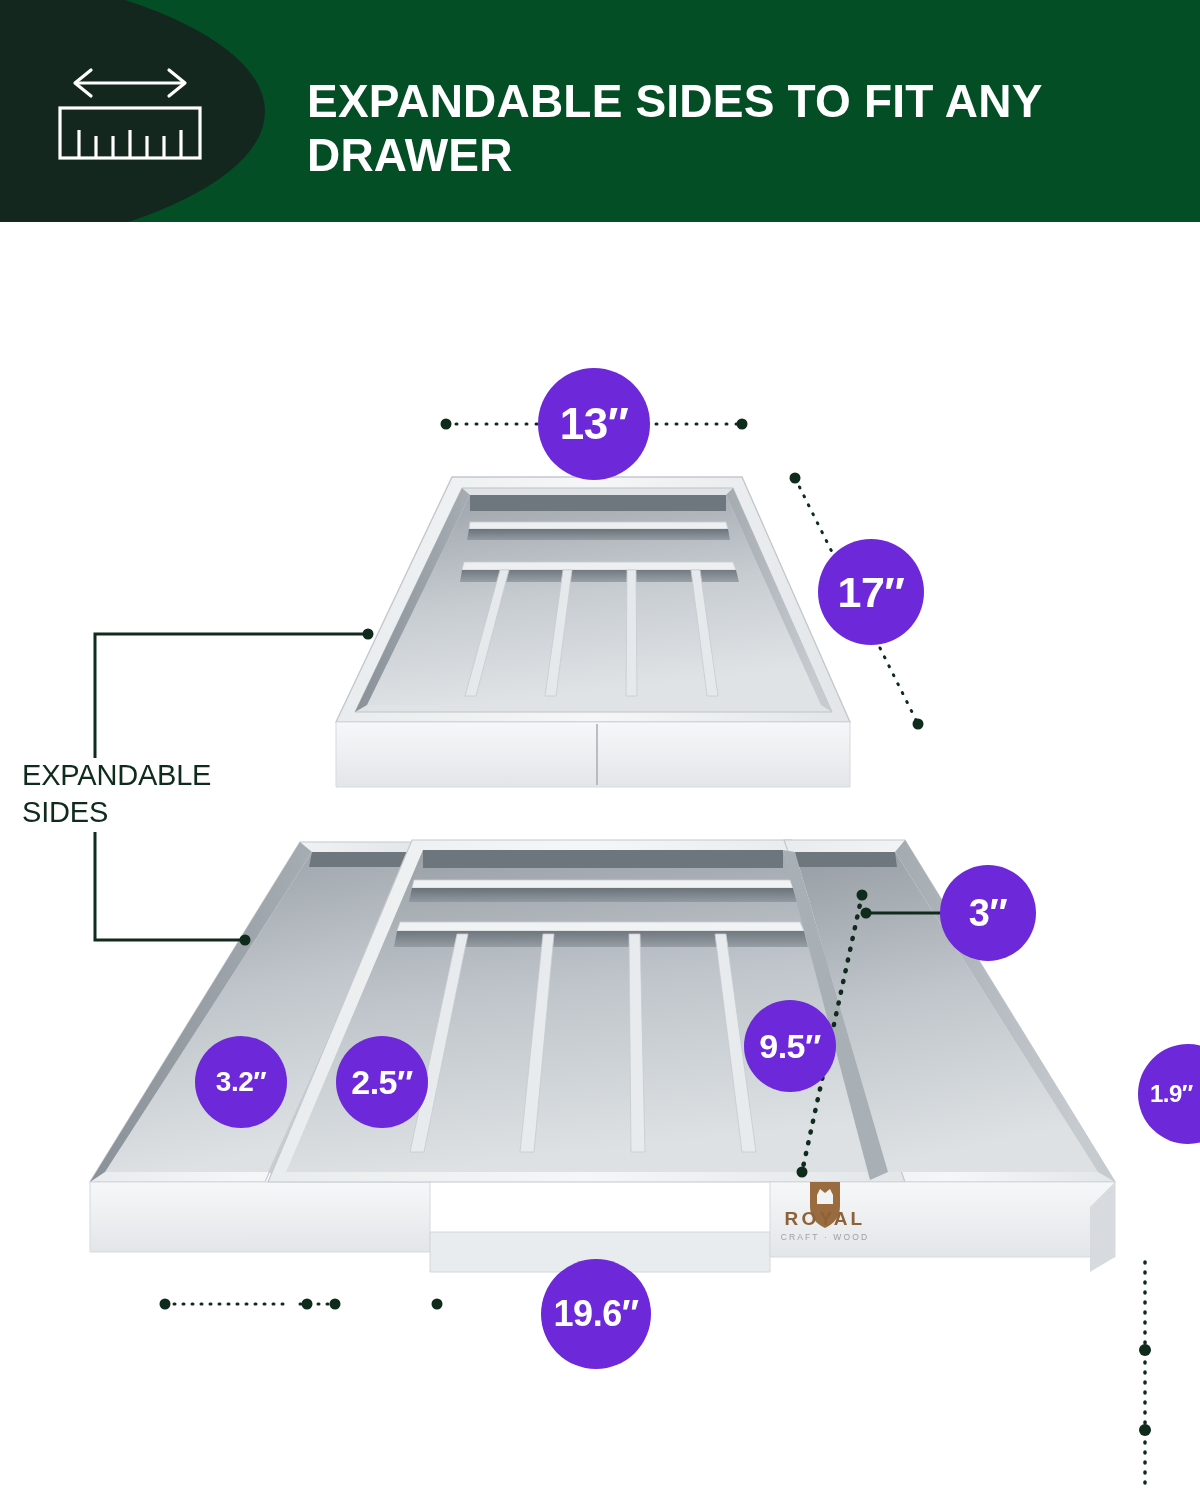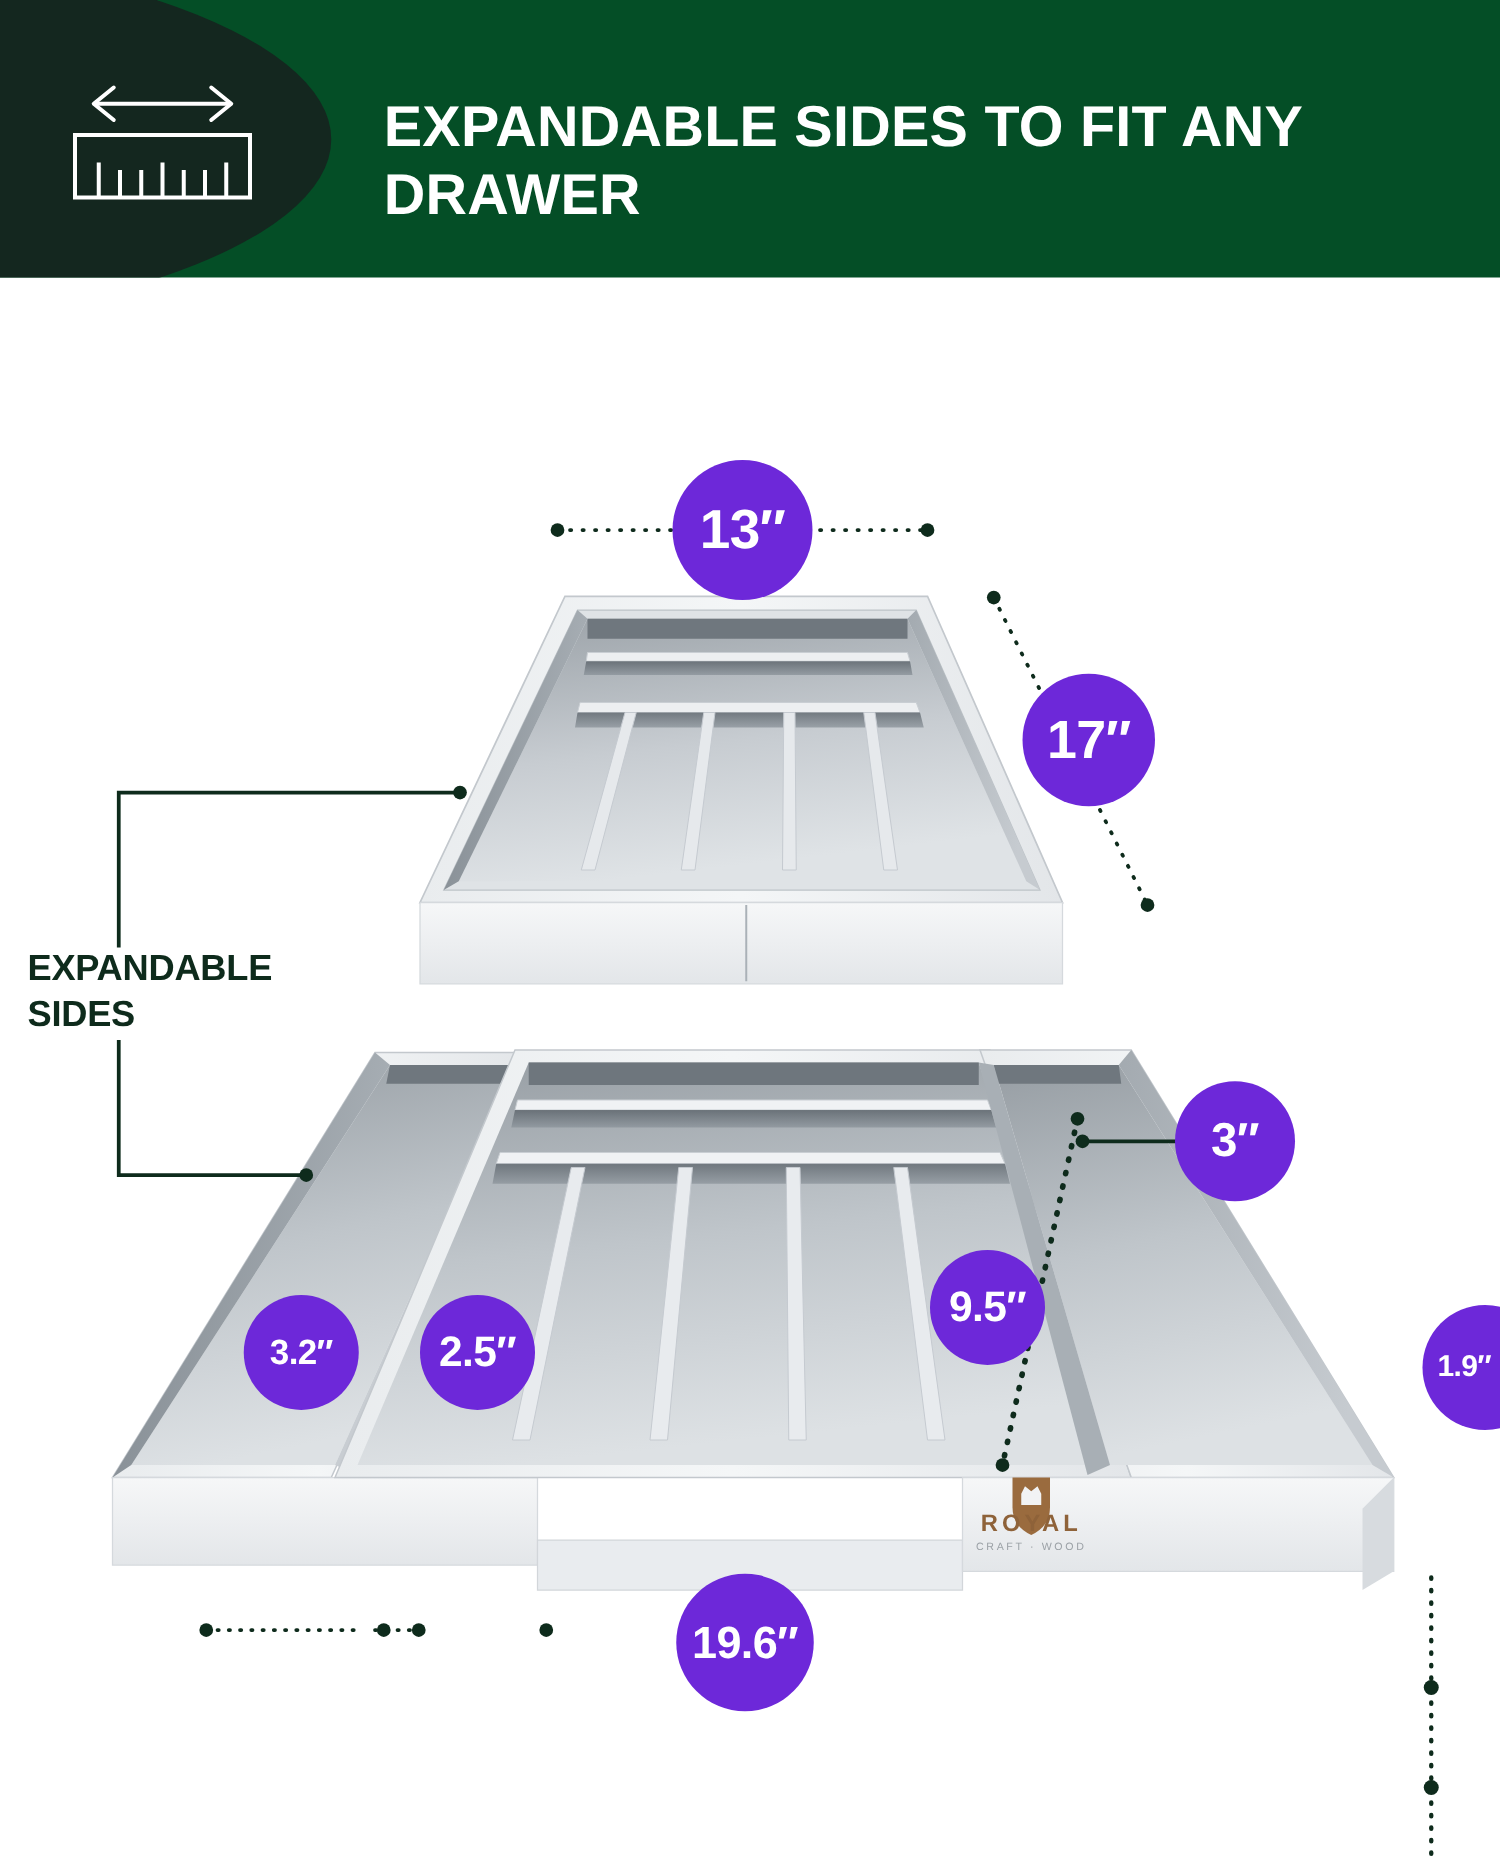--- a/index.html
+++ b/index.html
@@ -35,21 +35,21 @@
 
   
   .stage {
     position:absolute; left:0; top:222px; width:1180px; height:1278px;
   }
   .stage svg { display:block; }
 
   
   .expandable-label {
     position:absolute; left:22px; top:757px;
-    font-size:29px; font-weight:bold; line-height:1.28;
+    font-size:29px; font-weight:normal; line-height:1.28;
     color:#0E2B1C; letter-spacing:-0.2px;
     white-space:pre-line;
   }
 
   
   .badge {
     position:absolute;
     border-radius:50%;
     background:#6d28d9;
     color:#ffffff;

